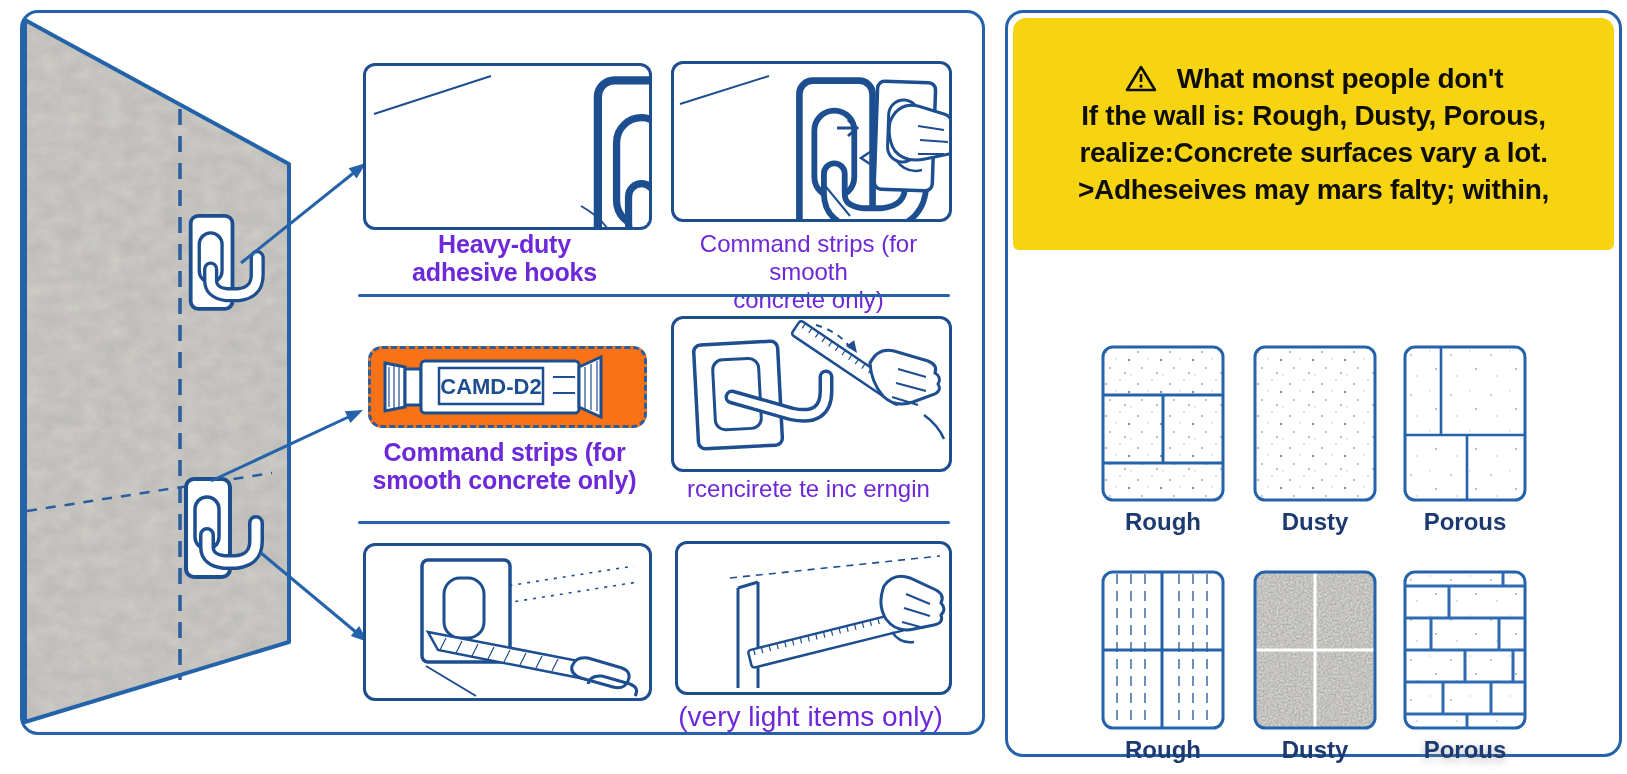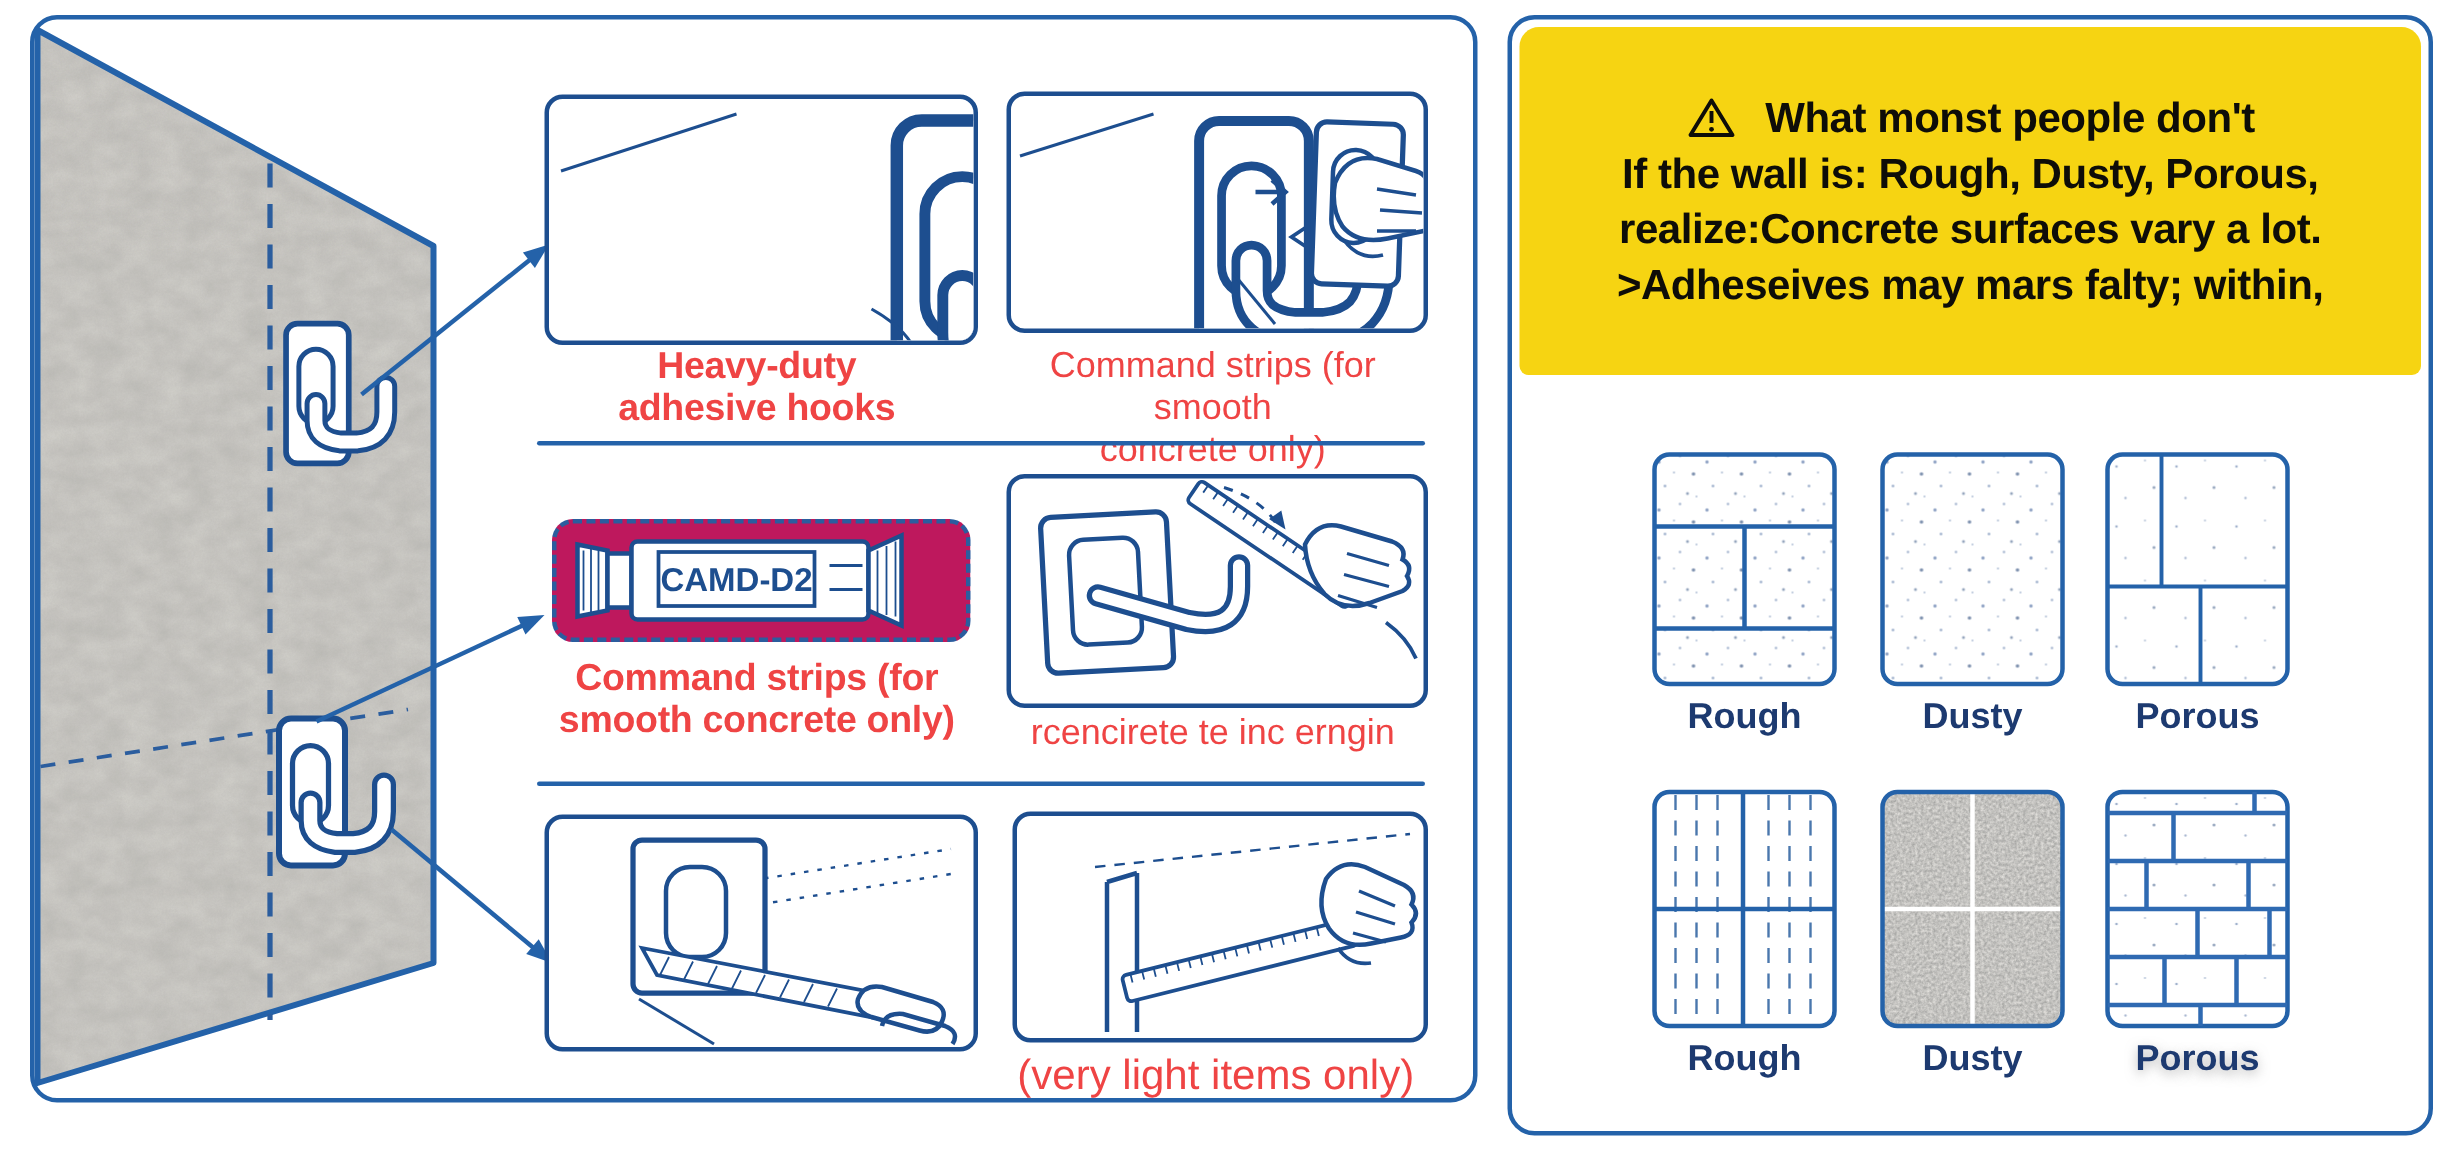--- a/index.html
+++ b/index.html
@@ -4,33 +4,33 @@
 <style>
   html,body{margin:0;padding:0;background:#ffffff;}
   body{width:1627px;height:774px;position:relative;overflow:hidden;
        font-family:"Liberation Sans",sans-serif;}
   .panel{position:absolute;background:#fff;border:3px solid #2462a9;border-radius:18px;}
   #left-panel{left:20px;top:10px;width:959px;height:719px;}
   #right-panel{left:1005px;top:10px;width:611px;height:741px;}
   .abs{position:absolute;}
   
   .cell{position:absolute;border:3px solid #1d4e8f;border-radius:12px;background:#fff;overflow:hidden;}
-  .cell-dashed{position:absolute;border:3px dashed #2b5d9e;border-radius:14px;background:#be185d;overflow:hidden;}
-  .cell-label{position:absolute;text-align:center;color:#ef4444;white-space:pre-line;
+  .cell-dashed{position:absolute;border:3px dashed #2b5d9e;border-radius:14px;background:#f97316;overflow:hidden;}
+  .cell-label{position:absolute;text-align:center;color:#6d28d9;white-space:pre-line;
               font-size:24px;line-height:28px;}
   .bold{font-weight:700;font-size:25px;letter-spacing:-0.2px;}
   .divider{position:absolute;height:3px;background:#2462a9;border-radius:2px;}
   
   #warning-box{position:absolute;left:5px;top:5px;right:5px;height:232px;background:#f6d412;
                border-radius:13px 13px 6px 6px;display:flex;flex-direction:column;
                justify-content:center;text-align:center;color:#0e0d08;font-weight:700;
                font-size:28px;line-height:37px;letter-spacing:-0.3px;}
   .wline{display:flex;align-items:center;justify-content:center;gap:19px;}
   
-  .swatch{position:absolute;width:124px;}
+  .swatch{position:absolute;width:124px;margin-top:44px;}
   .swatch-label{width:124px;text-align:center;font-weight:700;font-size:24px;color:#1d3a70;margin-top:6px;}
   .smudge{text-shadow:0 3px 8px rgba(140,140,140,0.6);}
   svg{display:block;}
 </style>
 </head>
 <body>
 
 <svg width="0" height="0" style="position:absolute" aria-hidden="true">
   <defs>
     <pattern id="speckB" width="32" height="32" patternUnits="userSpaceOnUse">

